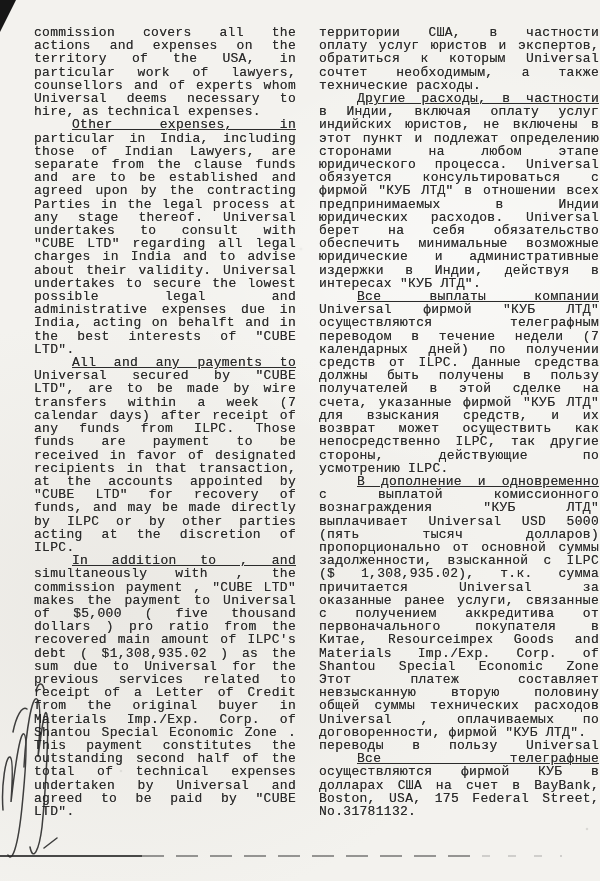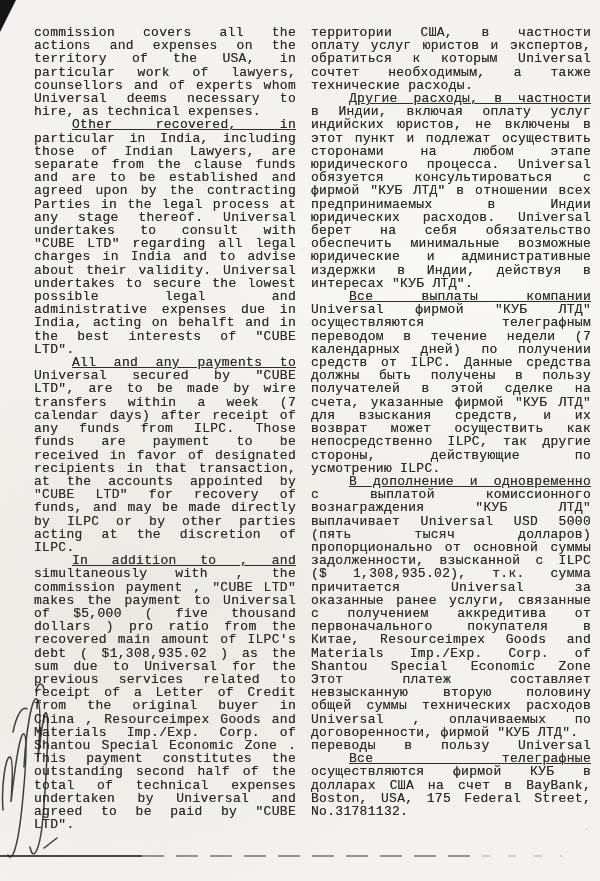--- a/index.html
+++ b/index.html
@@ -17,21 +17,21 @@
     padding-left: 36px;
   }
   .col{
     position:absolute;top:26px;
     font-size:13px;line-height:13.2px;
     letter-spacing:.3px;
     color:#2b2b2b;
     text-shadow:0 0 .5px rgba(43,43,43,.65);
   }
   .col-left{left:34px;width:262px;}
-  .col-right{left:311px;width:280px;}
+  .col-right{left:319px;width:280px;}
   .ln{text-align:justify;text-align-last:justify;white-space:normal;}
   .ln.last{text-align-last:left;}
   .ln.ind{text-indent:38px;text-decoration:underline;}
   .corner-artifact{position:absolute;left:0;top:0;width:18px;height:34px;}
   .scrawl{position:absolute;left:0;top:635px;width:62px;height:235px;}
   .edge-line{position:absolute;top:855px;left:0;height:2px;}
   .edge-line.seg1{width:142px;background:rgba(42,42,42,.85);}
   .edge-line.seg2{
     left:142px;width:340px;
     background:repeating-linear-gradient(90deg,
@@ -63,21 +63,21 @@
   </svg>
 
   <div class="col col-left">
       <div class="ln">commission covers all the</div>
       <div class="ln">actions and expenses on the</div>
       <div class="ln">territory of the USA, in</div>
       <div class="ln">particular work of lawyers,</div>
       <div class="ln">counsellors and of experts whom</div>
       <div class="ln">Universal deems necessary to</div>
       <div class="ln last">hire, as technical expenses.</div>
-      <div class="ln ind">Other recovered, in</div>
+      <div class="ln ind">Other expenses, in</div>
       <div class="ln">particular in India, including</div>
       <div class="ln">those of Indian Lawyers, are</div>
       <div class="ln">separate from the clause funds</div>
       <div class="ln">and are to be established and</div>
       <div class="ln">agreed upon by the contracting</div>
       <div class="ln">Parties in the legal process at</div>
       <div class="ln">any stage thereof. Universal</div>
       <div class="ln">undertakes to consult with</div>
       <div class="ln">"CUBE LTD" regarding all legal</div>
       <div class="ln">charges in India and to advise</div>
@@ -108,40 +108,39 @@
       <div class="ln">commission payment , "CUBE LTD"</div>
       <div class="ln">makes the payment to Universal</div>
       <div class="ln">of $5,000 ( five thousand</div>
       <div class="ln">dollars ) pro ratio from the</div>
       <div class="ln">recovered main amount of ILPC's</div>
       <div class="ln">debt ( $1,308,935.02 ) as the</div>
       <div class="ln">sum due to Universal for the</div>
       <div class="ln">previous services related to</div>
       <div class="ln">receipt of a Letter of Credit</div>
       <div class="ln">from the original buyer in</div>
-      <div class="ln">China , Resourceimpex Goods and</div>
       <div class="ln">Materials Imp./Exp. Corp. of</div>
       <div class="ln">Shantou Special Economic Zone .</div>
       <div class="ln">This payment constitutes the</div>
       <div class="ln">outstanding second half of the</div>
       <div class="ln">total of technical expenses</div>
       <div class="ln">undertaken by Universal and</div>
       <div class="ln">agreed to be paid by "CUBE</div>
       <div class="ln last">LTD".</div>
     </div>
   <div class="col col-right">
       <div class="ln">территории США, в частности</div>
       <div class="ln">оплату услуг юристов и экспертов,</div>
       <div class="ln">обратиться к которым Universal</div>
       <div class="ln">сочтет необходимым, а также</div>
       <div class="ln last">технические расходы.</div>
       <div class="ln ind">Другие расходы, в частности</div>
       <div class="ln">в Индии, включая оплату услуг</div>
       <div class="ln">индийских юристов, не включены в</div>
-      <div class="ln">этот пункт и подлежат осуществить</div>
+      <div class="ln">этот пункт и подлежат определению</div>
       <div class="ln">сторонами на любом этапе</div>
       <div class="ln">юридического процесса. Universal</div>
       <div class="ln">обязуется консультироваться с</div>
       <div class="ln">фирмой "КУБ ЛТД" в отношении всех</div>
       <div class="ln">предпринимаемых в Индии</div>
       <div class="ln">юридических расходов. Universal</div>
       <div class="ln">берет на себя обязательство</div>
       <div class="ln">обеспечить минимальные возможные</div>
       <div class="ln">юридические и административные</div>
       <div class="ln">издержки в Индии, действуя в</div>

